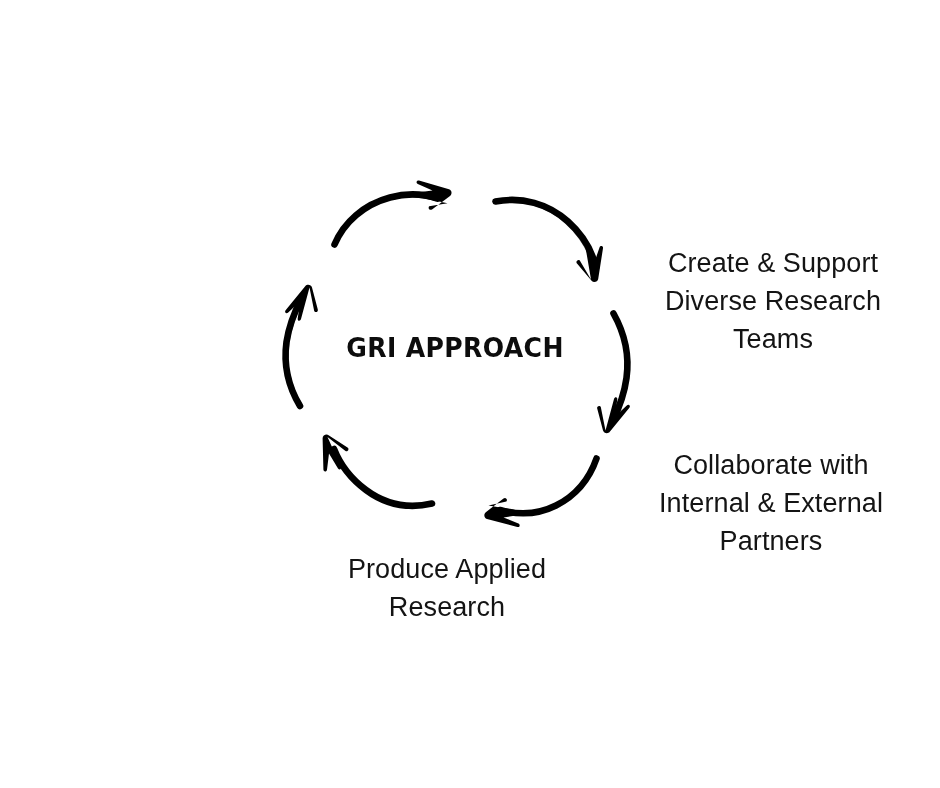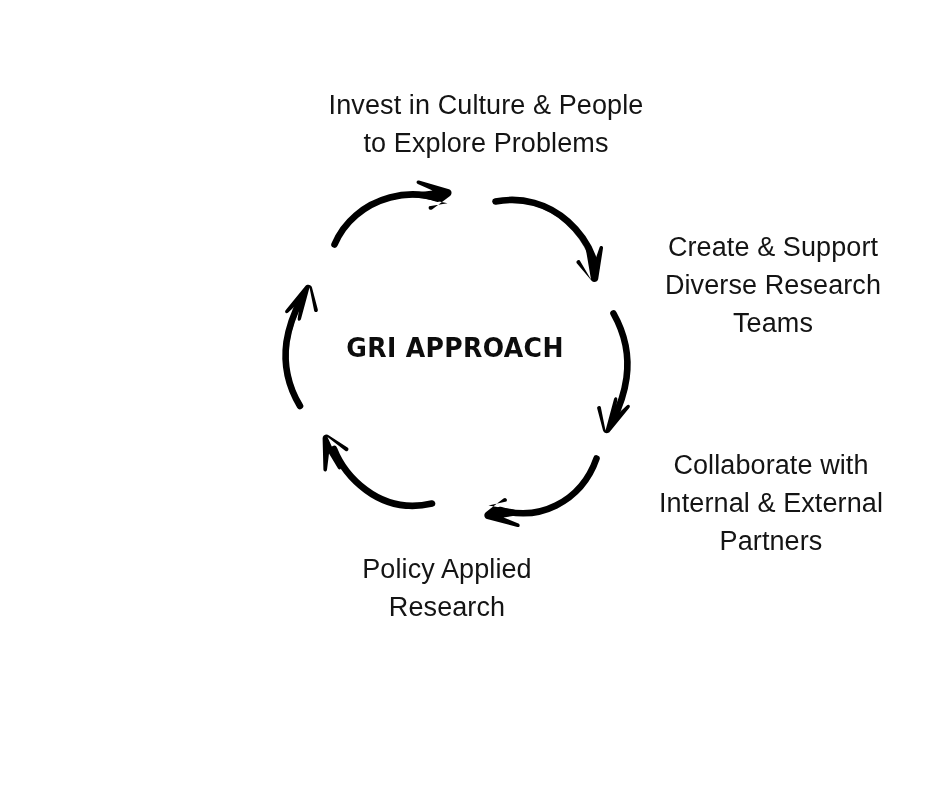--- a/index.html
+++ b/index.html
@@ -37,21 +37,21 @@
     white-space: pre-line;
     text-align: center;
   }
   .lbl-invest {
     left: 286px;
     top: 86px;
     width: 400px;
   }
   .lbl-create {
     left: 638px;
-    top: 228px;
+    top: 244px;
     width: 270px;
     text-align: center;
   }
   .lbl-collaborate {
     left: 632px;
     top: 446px;
     width: 278px;
   }
   .lbl-produce {
     left: 306px;
@@ -141,29 +141,27 @@
       <path d="M309.5,287.5 L301.0,319.0 C300.2,321.7 297.3,321.0 297.7,318.4
                L300.2,301.2 L288.2,312.5 C286.4,314.2 284.0,312.2 285.6,310.2
                L305.2,286.2 C307.1,283.8 311.2,284.6 312.0,287.4
                L317.8,309.4 C318.5,311.9 315.2,313.2 314.2,311.0 Z" fill="#000000"></path>
     </g>
 
   </svg>
 
   <div class="center-label">GRI APPROACH</div>
 
-  <div class="cycle-label lbl-invest">Invest in Culture &amp; People
-to Explore Problems</div>
 
   <div class="cycle-label lbl-create">Create &amp; Support
 Diverse Research
 Teams</div>
 
   <div class="cycle-label lbl-collaborate">Collaborate with
 Internal &amp; External
 Partners</div>
 
-  <div class="cycle-label lbl-produce">Policy Applied
+  <div class="cycle-label lbl-produce">Produce Applied
 Research</div>
 
 
 
 </div>
 
 </body></html>

